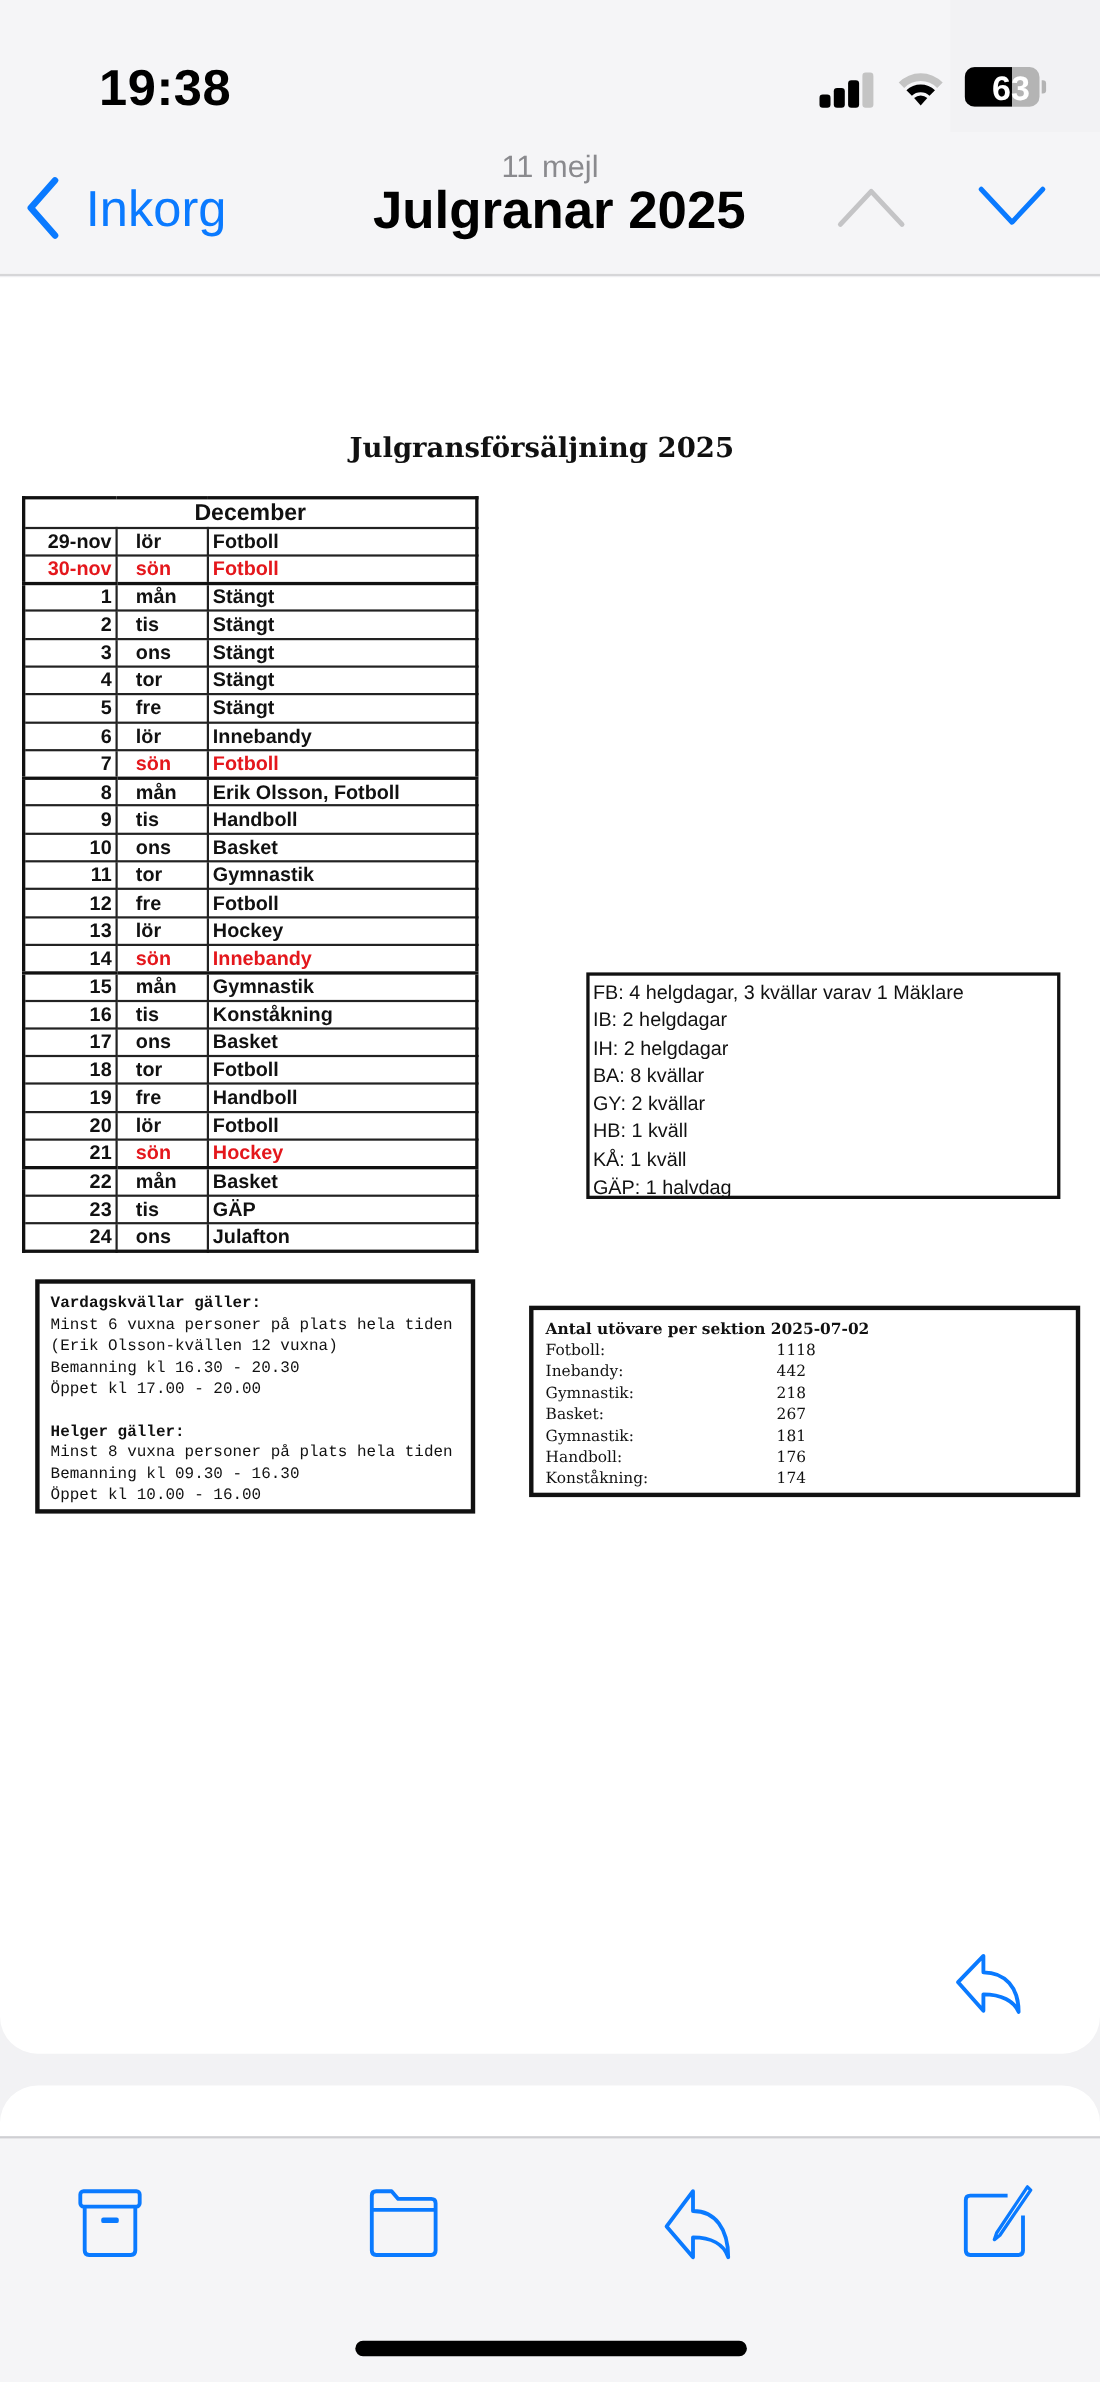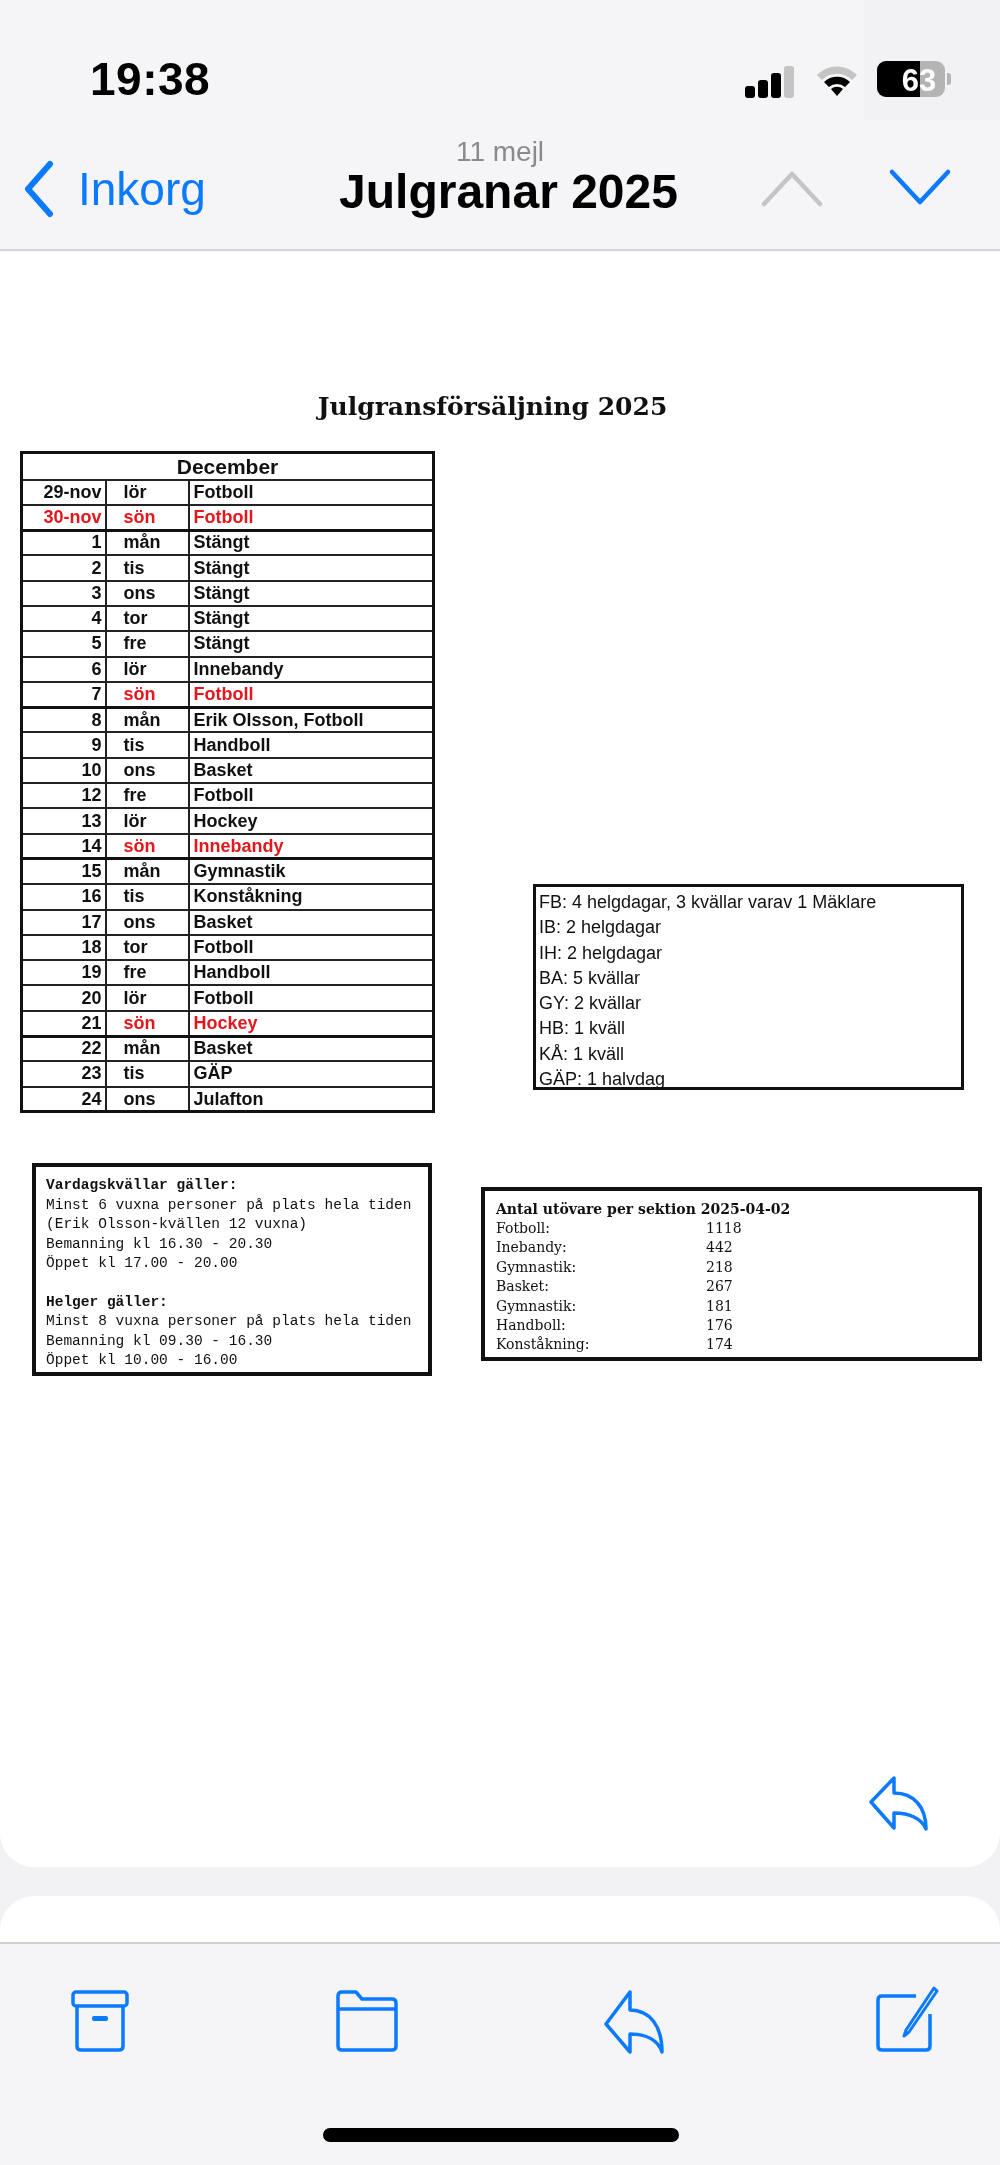--- a/index.html
+++ b/index.html
@@ -165,20 +165,25 @@
         <td class="date">9</td>
         <td class="dow">tis</td>
         <td class="act">Handboll</td>
       </tr>
       <tr>
         <td class="date">10</td>
         <td class="dow">ons</td>
         <td class="act">Basket</td>
       </tr>
       <tr>
+        <td class="date">11</td>
+        <td class="dow">tor</td>
+        <td class="act">Gymnastik</td>
+      </tr>
+      <tr>
         <td class="date">12</td>
         <td class="dow">fre</td>
         <td class="act">Fotboll</td>
       </tr>
       <tr>
         <td class="date">13</td>
         <td class="dow">lör</td>
         <td class="act">Hockey</td>
       </tr>
       <tr class="sun">
@@ -236,42 +241,42 @@
         <td class="dow">ons</td>
         <td class="act">Julafton</td>
       </tr>
     </tbody>
 </table>
 
 <div id="quota">
     <div>FB: 4 helgdagar, 3 kvällar varav 1 Mäklare</div>
     <div>IB: 2 helgdagar</div>
     <div>IH: 2 helgdagar</div>
-    <div>BA: 5 kvällar</div>
+    <div>BA: 8 kvällar</div>
     <div>GY: 2 kvällar</div>
     <div>HB: 1 kväll</div>
     <div>KÅ: 1 kväll</div>
     <div>GÄP: 1 halvdag</div>
   </div>
 
 <div id="rules">
   <div class="hd">Vardagskvällar gäller:</div>
   <div>Minst 6 vuxna personer på plats hela tiden</div>
   <div>(Erik Olsson-kvällen 12 vuxna)</div>
   <div>Bemanning kl 16.30 - 20.30</div>
   <div>Öppet kl 17.00 - 20.00</div>
   <div class="gap"></div>
   <div class="hd">Helger gäller:</div>
   <div>Minst 8 vuxna personer på plats hela tiden</div>
   <div>Bemanning kl 09.30 - 16.30</div>
   <div>Öppet kl 10.00 - 16.00</div>
 </div>
 
 <div id="members">
-  <div class="hd">Antal utövare per sektion 2025-04-02</div>
+  <div class="hd">Antal utövare per sektion 2025-07-02</div>
   <div id="members-rows">
       <div class="row">
         <span class="k">Fotboll:</span>
         <span>1118</span>
       </div>
       <div class="row">
         <span class="k">Inebandy:</span>
         <span>442</span>
       </div>
       <div class="row">

